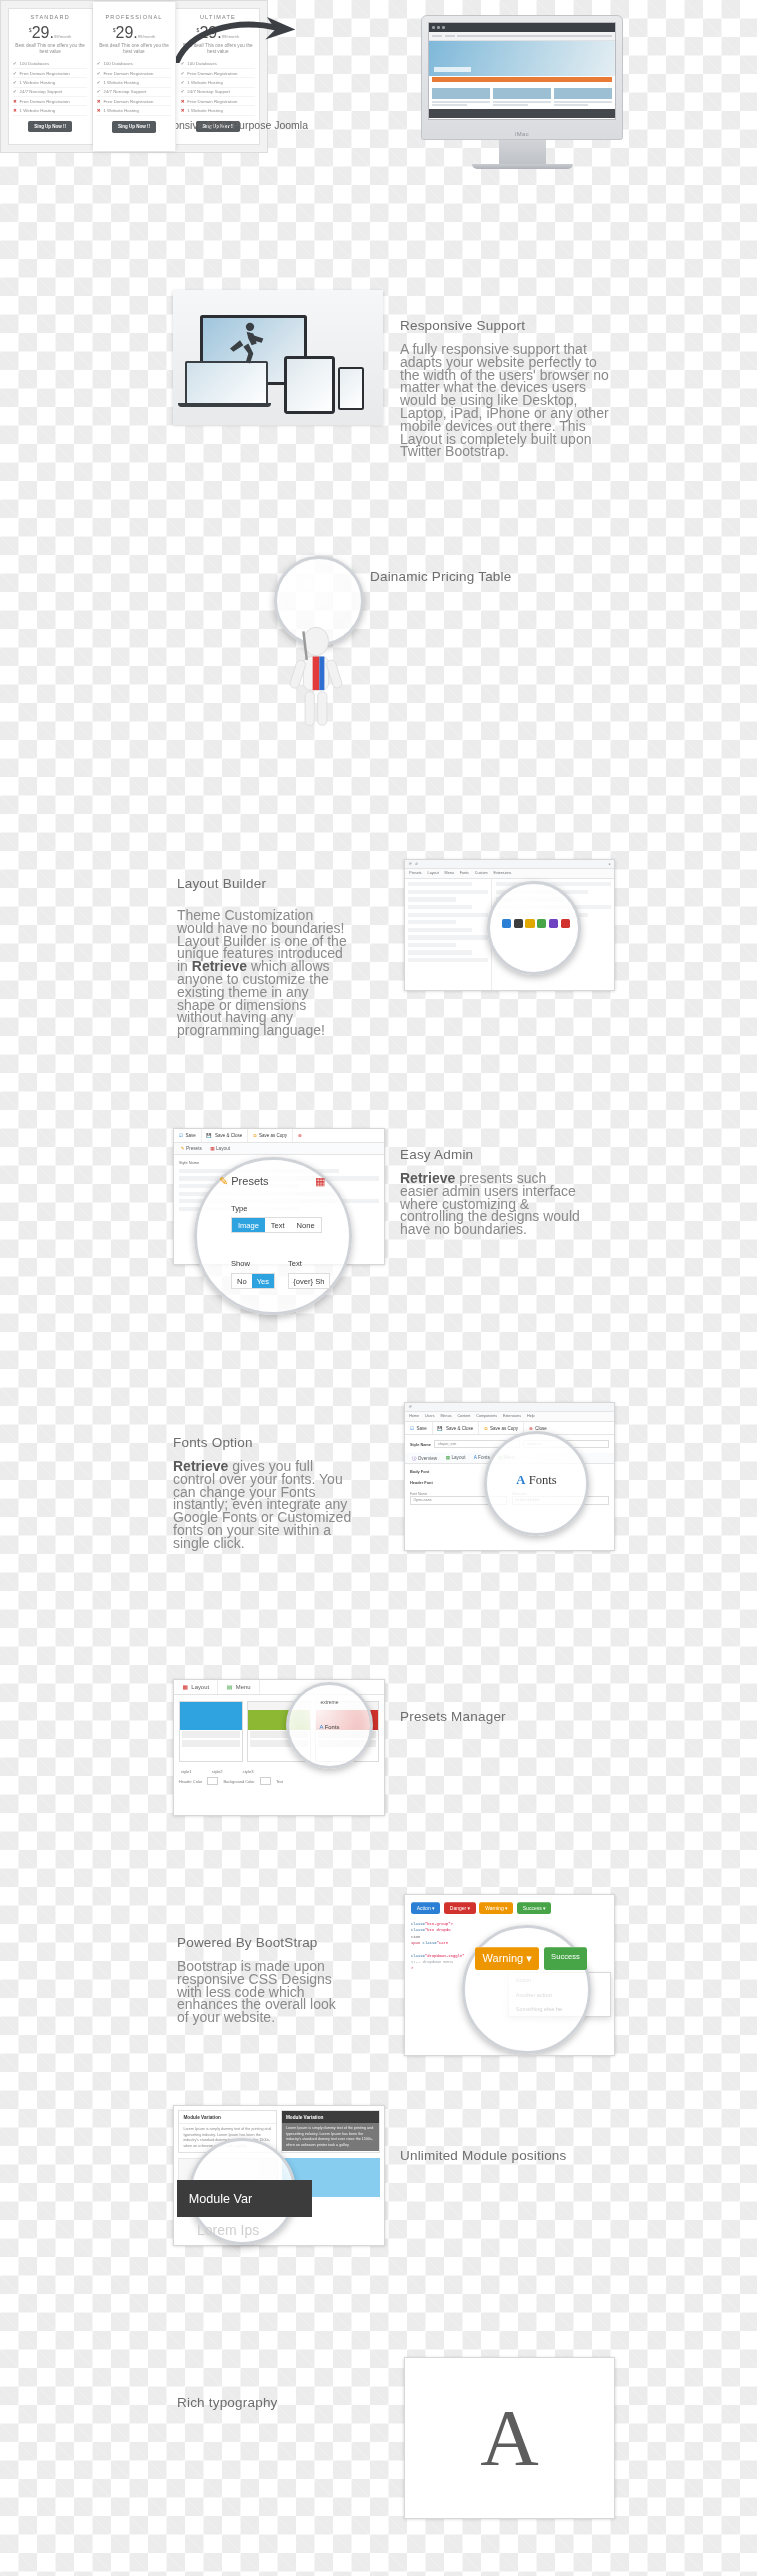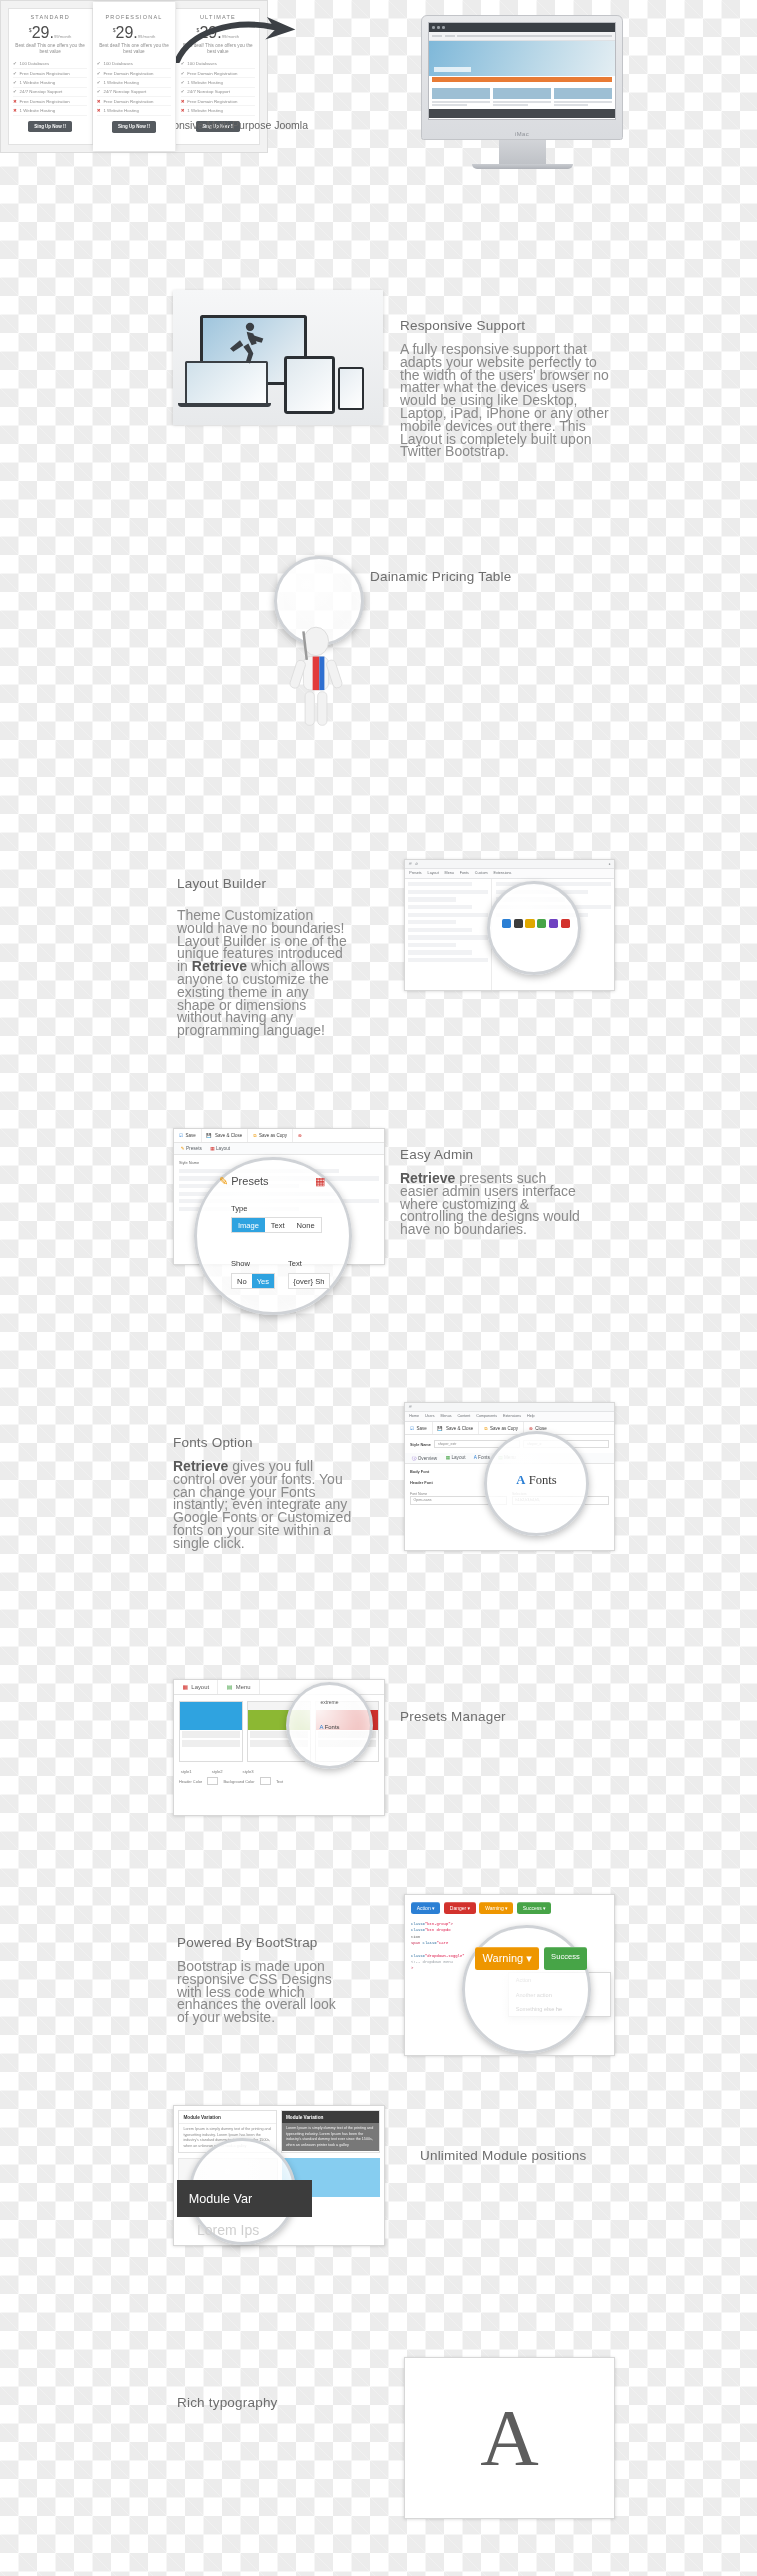--- a/index.html
+++ b/index.html
@@ -142,21 +142,21 @@
   .c-com{color:#9aa0a6;}
   .bs-drop{position:absolute;left:103px;top:77px;width:101px;background:#fff;border:0.8px solid #d9d9d9;box-shadow:0 2.5px 6.7px rgba(0,0,0,.15);}
   .bs-drop div{font-size:5.6px;color:#3c3c3c;padding:4.2px 6.7px;}
 
   
   #mp-shot{left:173px;top:2105px;width:210px;height:139px;border:0.8px solid #d7d7d7;background:#fff;}
   .mv-grid{display:flex;gap:3.4px;padding:4.2px;}
   .mv-card{flex:1;border:0.8px solid #e0e0e0;}
   .mv-hd{font-size:4.7px;font-weight:bold;padding:3.4px 4.2px;}
   .mv-bd{font-size:3.7px;line-height:5.4px;padding:3.4px 4.2px;}
-  #mp-text{left:420px;top:2148px;width:184px;}
+  #mp-text{left:400px;top:2148px;width:184px;}
 
   
   #ty-text{left:177px;top:2395px;width:173px;}
   #ty-shot{left:404px;top:2357px;width:209px;height:160px;border:0.8px solid #d7d7d7;background:#fff;
            display:flex;align-items:center;justify-content:center;}
   .bigA{font-family:"Liberation Serif",serif;font-size:81px;color:#5d5d5d;line-height:1;position:relative;}
   .greenbox{position:absolute;width:39px;height:39px;background:#a3c940;right:-15px;bottom:-3.4px;z-index:-1;}
   .greybox{position:absolute;width:34px;height:34px;background:#cfcfcf;left:-17px;top:-5px;z-index:-1;}
 </style>
 </head>

